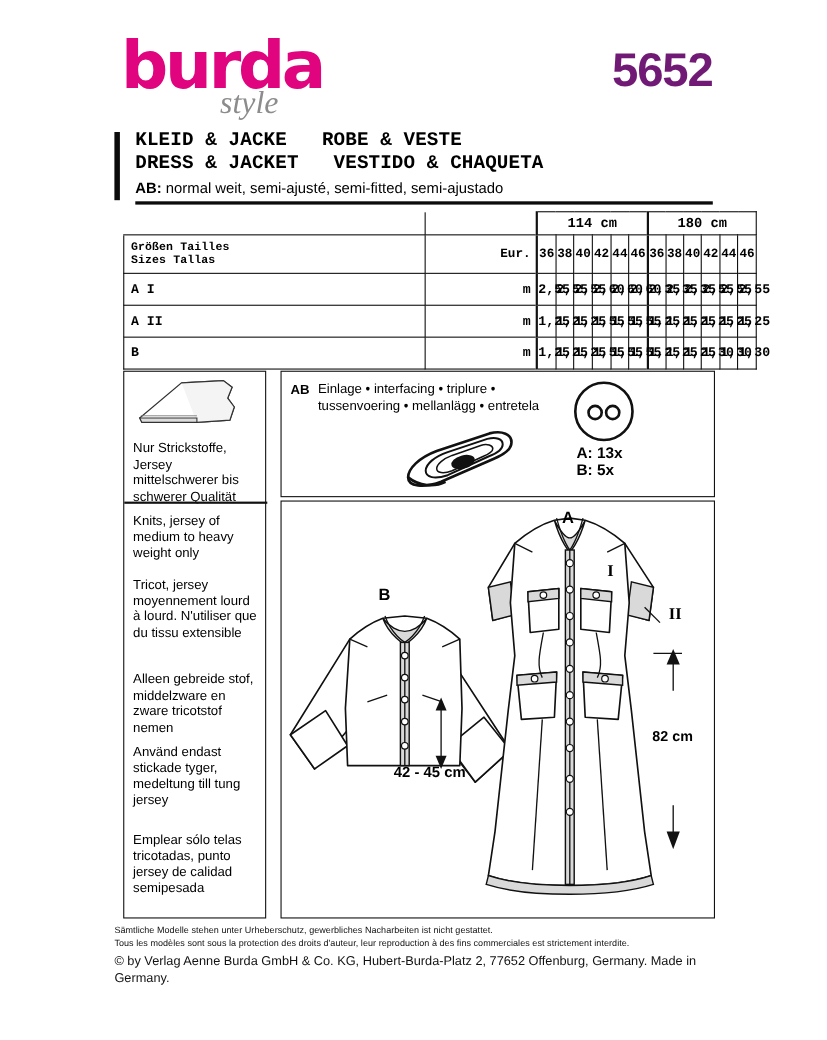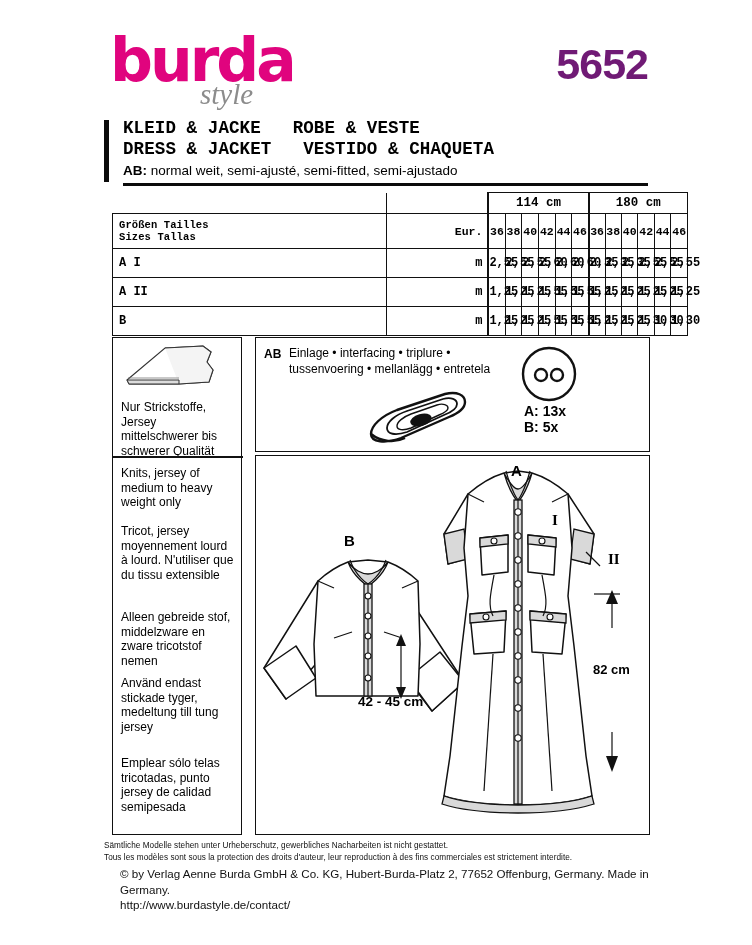--- a/index.html
+++ b/index.html
@@ -129,21 +129,21 @@
   .lbl-A{left:255px;top:6px;font-size:15px;}
   .lbl-B{left:88px;top:76px;font-size:15px;}
   .lbl-I{left:296px;top:56px;font-size:15px;font-family:"Liberation Serif",serif;font-weight:bold;}
   .lbl-II{left:352px;top:95px;font-size:15px;font-family:"Liberation Serif",serif;font-weight:bold;}
   .lbl-82{left:337px;top:206px;font-size:13px;font-weight:bold;}
   .lbl-4245{left:102px;top:238px;font-size:13.5px;font-weight:bold;}
 
   
   .footer{position:absolute;left:104px;top:840px;width:560px;}
   .fsmall{font-size:8.2px;line-height:11.5px;color:#111;letter-spacing:0.05px;}
-  .fbig{font-size:11.6px;line-height:15.5px;color:#111;margin-top:3px;margin-left:16px;}
+  .fbig{font-size:11.6px;line-height:15.5px;color:#111;margin-top:3px;}
 </style>
 </head>
 <body>
 
 <div class="page">
 
   <div class="header">
     <div class="logo">
       <span class="logo-burda">burda</span>
       <span class="logo-style">style</span>
@@ -422,16 +422,15 @@
         <div class="lbl lbl-4245">42 - 45 cm</div>
       </div>
 
     </div>
   </div>
 
   <div class="footer">
     <div class="fsmall">Sämtliche Modelle stehen unter Urheberschutz, gewerbliches Nacharbeiten ist nicht gestattet.</div>
     <div class="fsmall">Tous les modèles sont sous la protection des droits d'auteur, leur reproduction à des fins commerciales est strictement interdite.</div>
     <div class="fbig">© by Verlag Aenne Burda GmbH &amp; Co. KG, Hubert-Burda-Platz 2, 77652 Offenburg, Germany. Made in Germany.</div>
-    <div class="fbig" style="margin-top:0;">http://www.burdastyle.de/contact/</div>
   </div>
 
 </div>
 
 </body></html>

